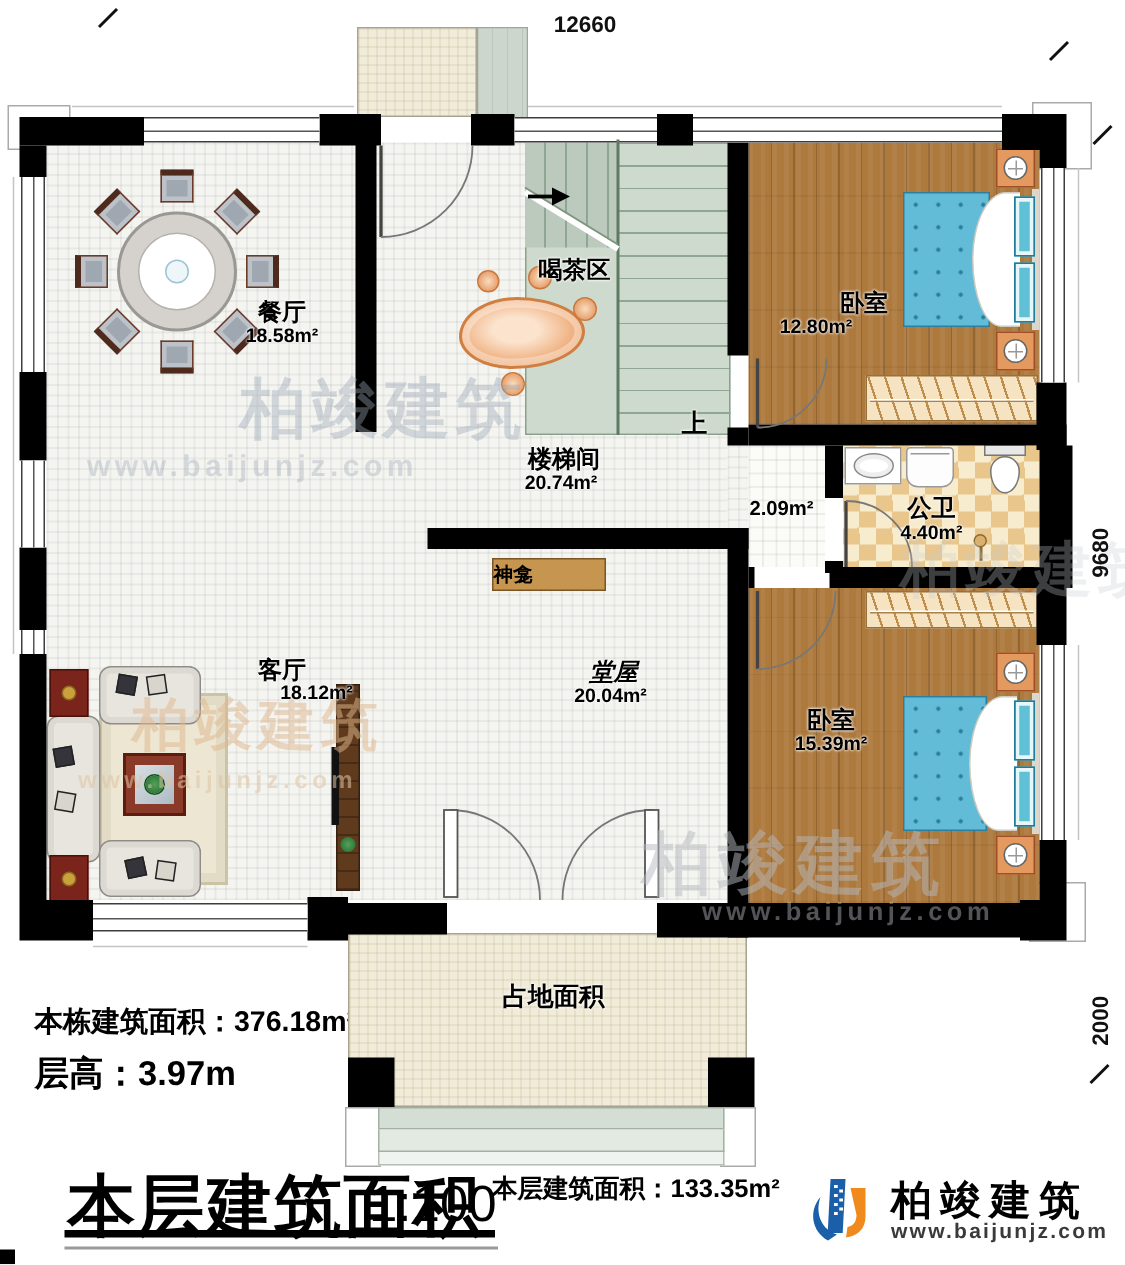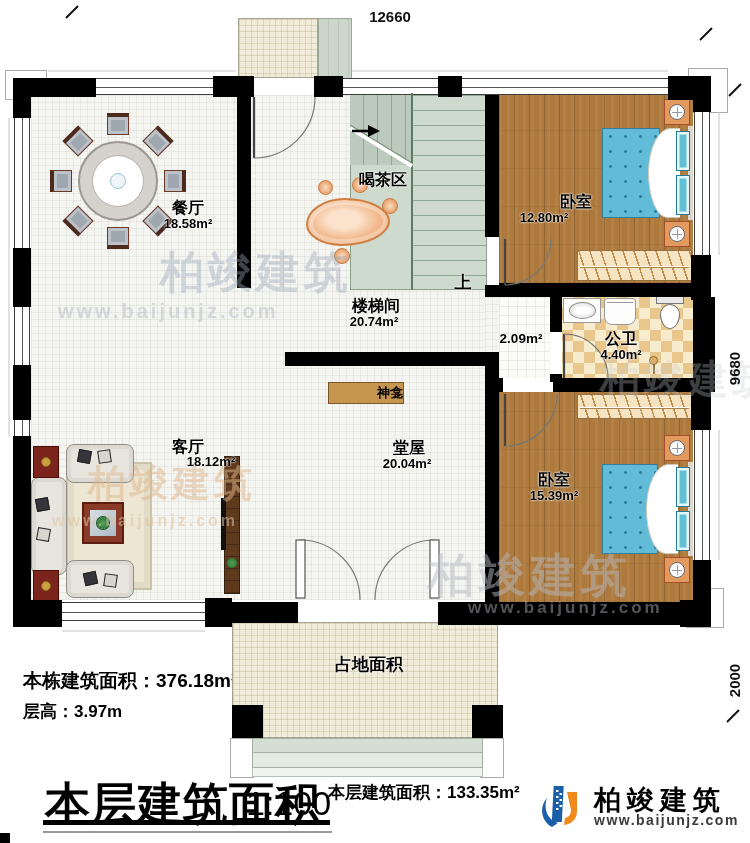--- a/index.html
+++ b/index.html
@@ -141,21 +141,21 @@
       <div class="goldknob"></div>
     </div>
   <div class="furn redcab" style="left:33px;top:570px;width:26px;height:32px;">
       <div class="goldknob"></div>
     </div>
   <div class="furn" style="left:224px;top:456px;width:16px;height:138px;background:#5f3a1d;border:1px solid #33200e;
        background-image:repeating-linear-gradient(0deg,rgba(0,0,0,.25) 0 1px,transparent 1px 12px);"></div>
   <div class="furn" style="left:221px;top:498px;width:5px;height:52px;background:#111;z-index:22;"></div>
   <div class="furn" style="left:227px;top:558px;width:10px;height:10px;border-radius:50%;background:radial-gradient(#57a05b,#1e6b2a);z-index:22;"></div>
 
-  <div class="furn" style="left:328px;top:382px;width:76px;height:22px;background:#c6954f;border:1.5px solid #7a5526;z-index:22;text-align:right;">
+  <div class="furn" style="left:328px;top:372px;width:76px;height:22px;background:#c6954f;border:1.5px solid #7a5526;z-index:22;text-align:left;">
     <span style="font-size:13px;font-weight:bold;line-height:20px;">神龛</span>
   </div>
 
   <div class="furn wardrobe" style="left:577px;top:250px;width:115px;height:31px;"></div>
   <div class="furn" style="left:688px;top:126px;width:5px;height:94px;background:#ddd6ca;"></div>
   <div class="furn bedmat" style="left:602px;top:128px;width:58px;height:90px;"></div>
   <div class="furn duvet" style="left:648px;top:128px;width:32px;height:90px;"></div>
   <div class="furn pillow" style="left:676px;top:131px;width:14px;height:40px;"></div>
   <div class="furn pillow" style="left:676px;top:175px;width:14px;height:40px;"></div>
   <div class="furn nstand" style="left:664px;top:99px;width:26px;height:26px;">
@@ -278,42 +278,42 @@
   <div class="lbl" style="left:376px;top:296px;">楼梯间</div>
   <div class="lbl area" style="left:374px;top:314px;">20.74m²</div>
   <div class="lbl" style="left:463px;top:271px;font-size:17px;">上</div>
   <div class="lbl" style="left:576px;top:192px;">卧室</div>
   <div class="lbl area" style="left:544px;top:210px;">12.80m²</div>
   <div class="lbl" style="left:621px;top:329px;">公卫</div>
   <div class="lbl area" style="left:621px;top:347px;">4.40m²</div>
   <div class="lbl area" style="left:521px;top:331px;font-size:13.5px;">2.09m²</div>
   <div class="lbl" style="left:188px;top:437px;">客厅</div>
   <div class="lbl area" style="left:186px;top:454px;margin-left:25px;">18.12m²</div>
-  <div class="lbl" style="left:409px;top:438px;">堂屋</div>
+  <div class="lbl" style="left:409px;top:438px;font-style:italic;">堂屋</div>
   <div class="lbl area" style="left:407px;top:456px;">20.04m²</div>
   <div class="lbl" style="left:554px;top:470px;">卧室</div>
   <div class="lbl area" style="left:554px;top:488px;">15.39m²</div>
   <div class="lbl" style="left:369px;top:653px;font-size:17px;">占地面积</div>
 
   <div class="dim" style="left:360px;top:8px;width:60px;text-align:center;">12660</div>
   <div class="dim" style="left:694px;top:360px;width:80px;text-align:center;transform:rotate(-90deg);">9680</div>
   <div class="dim" style="left:694px;top:672px;width:80px;text-align:center;transform:rotate(-90deg);">2000</div>
 
   <div class="wm" style="left:160px;top:243px;font-size:44px;color:#9aa7b5;opacity:.4;letter-spacing:4px;">柏竣建筑</div>
   <div class="wm" style="left:58px;top:300px;font-size:20px;color:#9aa7b5;opacity:.35;letter-spacing:3px;">www.baijunjz.com</div>
   <div class="wm" style="left:88px;top:458px;font-size:38px;color:#e0b88d;opacity:.5;letter-spacing:4px;">柏竣建筑</div>
   <div class="wm" style="left:52px;top:512px;font-size:16px;color:#e0c4a2;opacity:.55;letter-spacing:3px;">www.baijunjz.com</div>
   <div class="wm" style="left:428px;top:545px;font-size:46px;color:#b6bac0;opacity:.5;letter-spacing:5px;">柏竣建筑</div>
   <div class="wm" style="left:468px;top:598px;font-size:17px;color:#b6bac0;opacity:.45;letter-spacing:3px;">www.baijunjz.com</div>
   <div class="wm" style="left:600px;top:352px;font-size:40px;color:#c8cdd3;opacity:.3;letter-spacing:4px;">柏竣建筑</div>
 
   <div class="foot-t" style="left:23px;top:668px;font-size:19px;">
     <span>本栋建筑面积：</span><span>376.18m²</span>
   </div>
-  <div class="foot-t" style="left:23px;top:700px;font-size:17px;">
+  <div class="foot-t" style="left:23px;top:700px;font-size:23px;">
     <span>层高：</span><span>3.97m</span>
   </div>
 
   <div class="foot-t" style="left:45px;top:774px;font-size:45px;letter-spacing:1px;">本层建筑面积</div>
   <div class="abs" style="left:43px;top:820px;width:287px;height:5px;background:#000;z-index:60;"></div>
   <div class="abs" style="left:43px;top:831px;width:289px;height:1.5px;background:#9a9a9a;z-index:60;"></div>
   <div class="foot-t" style="left:246px;top:784px;font-size:34px;font-weight:normal;">1:100</div>
   <div class="foot-t" style="left:328px;top:781px;font-size:17px;">
     <span>本层建筑面积：</span><span>133.35m²</span>
   </div>

